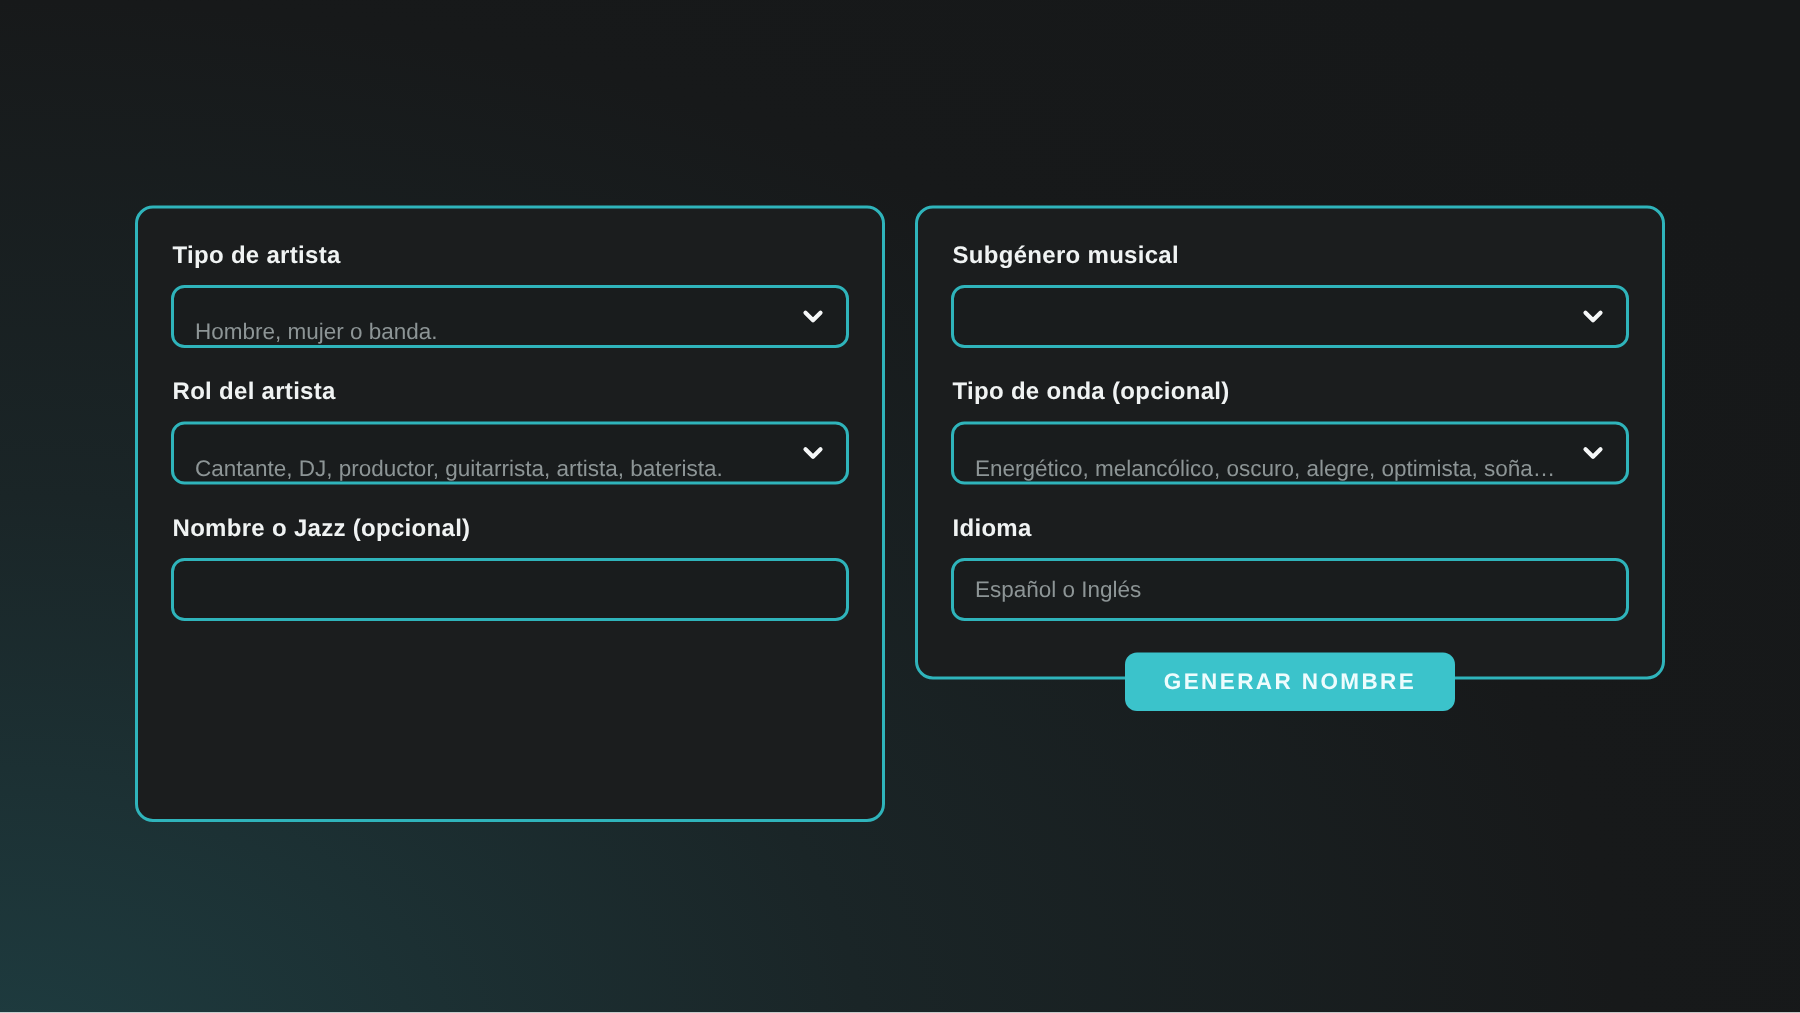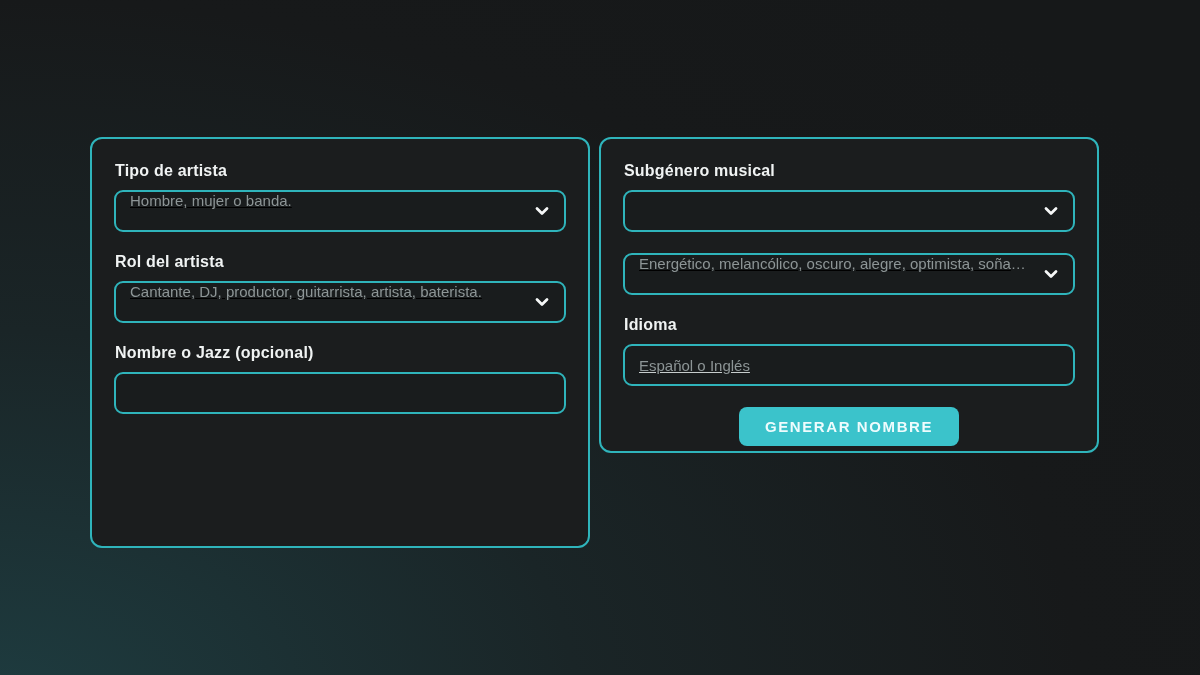--- a/index.html
+++ b/index.html
@@ -15,21 +15,21 @@
     width: 1200px;
     height: 675px;
     background:
       radial-gradient(120% 140% at 0% 105%, #1e3c40 0%, #1a2527 40%, #17191a 75%, #161819 100%);
   }
   .panels {
     position: absolute;
     left: 90px;
     top: 137px;
     display: flex;
-    gap: 9px;
+    gap: 20px;
   }
   .panel {
     box-sizing: border-box;
     width: 500px;
     background: #1b1d1e;
     border: 2px solid #2fb4bb;
     border-radius: 12px;
     padding: 23px 22px 20px 22px;
   }
   .panel-left  { height: 411px; }
@@ -45,24 +45,23 @@
   }
   .select, .input {
     box-sizing: border-box;
     position: relative;
     width: 100%;
     height: 42px;
     background: #191c1d;
     border: 2px solid #2fb4bb;
     border-radius: 9px;
     display: flex;
-    align-items: flex-start;
+    align-items: flex-end;
     padding: 0 40px 0 14px;
     cursor: pointer;
-    text-decoration: underline;
   }
   .input {
     cursor: text;
     padding-right: 4px;
     color: #c7cdcd;
     font-size: 15px;
     outline: none;
   }
   .input::placeholder { color: #8d9596; opacity: 1; }
   .select .ph {
@@ -149,20 +148,21 @@
         <div class="field-label">Subgénero musical</div>
         <div class="select">
           <span class="ph"></span>
           <svg class="chev" width="18" height="18" viewBox="0 0 18 18">
               <path d="M4 6.5 L9 11.5 L14 6.5" fill="none" stroke="#f5f7f7" stroke-width="2.8" stroke-linecap="round" stroke-linejoin="round"></path>
             </svg>
         </div>
       </div>
 
       <div class="field">
+        <div class="field-label">Tipo de onda (opcional)</div>
         <div class="select">
           <span class="ph">Energético, melancólico, oscuro, alegre, optimista, soñador ...</span>
           <svg class="chev" width="18" height="18" viewBox="0 0 18 18">
               <path d="M4 6.5 L9 11.5 L14 6.5" fill="none" stroke="#f5f7f7" stroke-width="2.8" stroke-linecap="round" stroke-linejoin="round"></path>
             </svg>
         </div>
       </div>
 
       <div class="field">
         <div class="field-label">Idioma</div>

